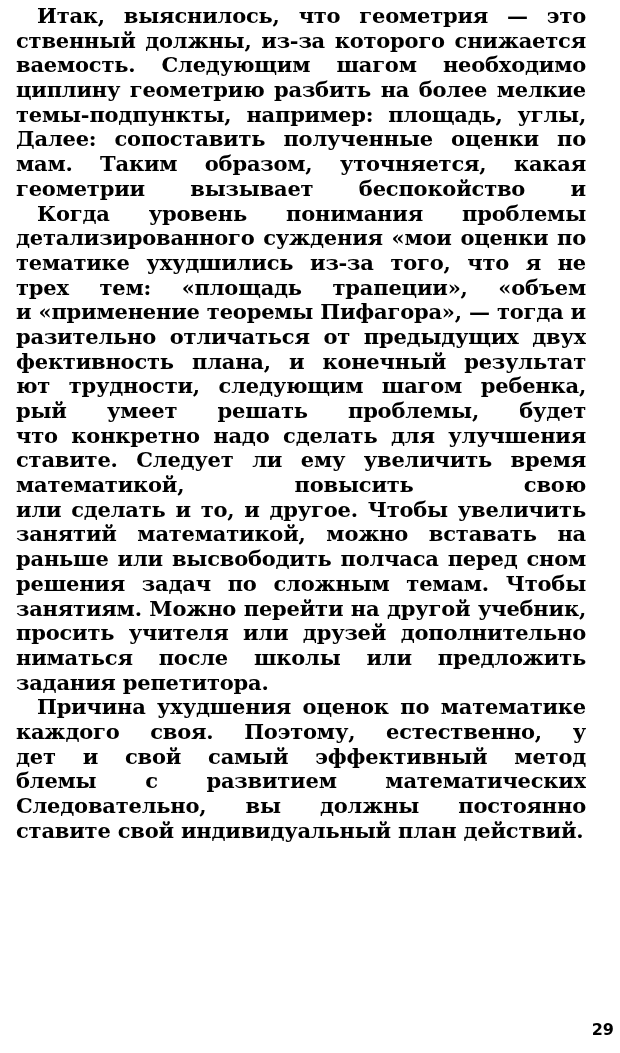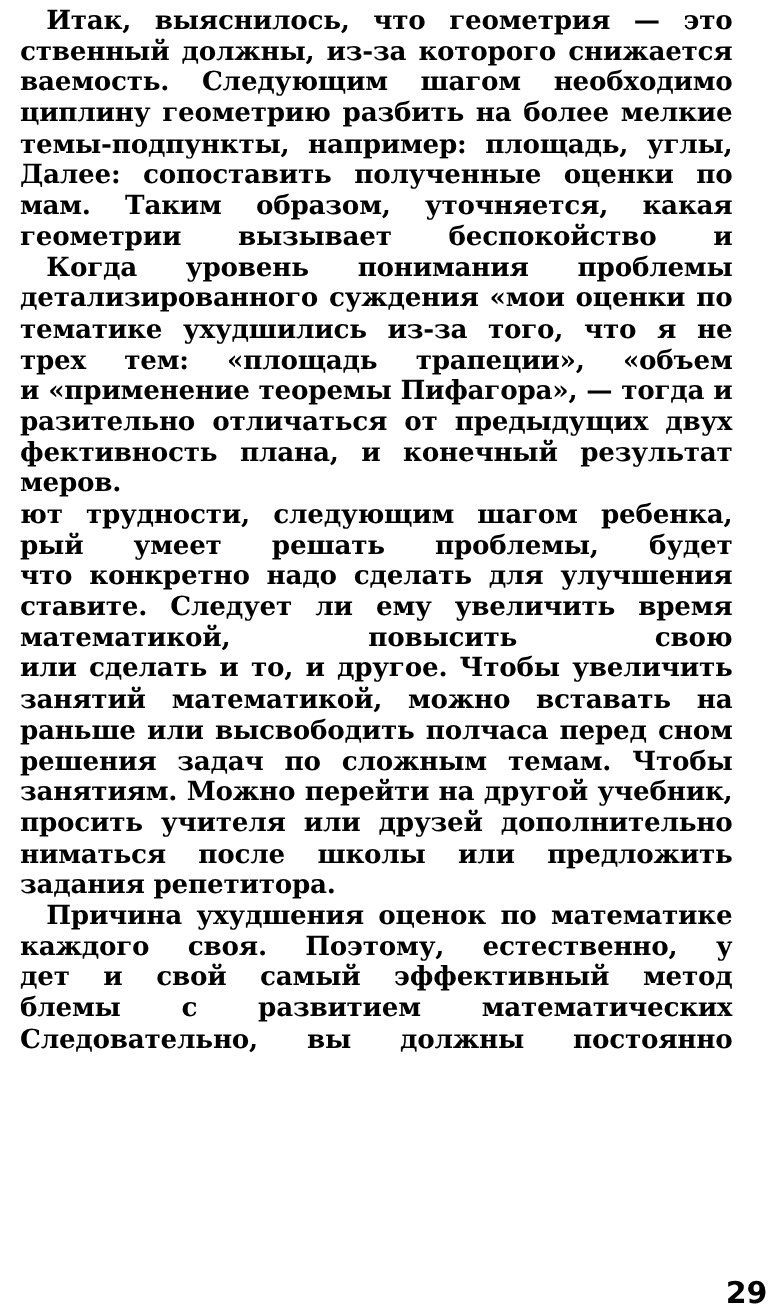--- a/index.html
+++ b/index.html
@@ -45,21 +45,21 @@
     text-indent: 21px;
   }
   .line.last {
     text-align-last: left;
   }
   .page-number {
     position: absolute;
     right: 6px;
     top: 1020px;
     font-family: "DejaVu Sans", "Liberation Sans", sans-serif;
-    font-size: 24px;
+    font-size: 16px;
     font-weight: 700;
     color: #000000;
   }
 </style>
 </head>
 <body>
 
 <div class="page">
   <div class="text-block">
       <div class="paragraph">
@@ -73,21 +73,20 @@
         <div class="line">геометрии вызывает беспокойство и порождает</div>
       </div>
       <div class="paragraph">
         <div class="line first">Когда уровень понимания проблемы изменяет-</div>
         <div class="line">детализированного суждения «мои оценки по ма-</div>
         <div class="line">тематике ухудшились из-за того, что я не понимаю</div>
         <div class="line">трех тем: «площадь трапеции», «объем цилиндра»</div>
         <div class="line">и «применение теоремы Пифагора», — тогда и эф-</div>
         <div class="line">разительно отличаться от предыдущих двух при-</div>
         <div class="line">фективность плана, и конечный результат будут</div>
-        <div class="line last">меров.</div>
       </div>
       <div class="paragraph">
         <div class="line">ют трудности, следующим шагом ребенка, кото-</div>
         <div class="line">рый умеет решать проблемы, будет определить,</div>
         <div class="line">что конкретно надо сделать для улучшения успе-</div>
         <div class="line">ставите. Следует ли ему увеличить время занятий</div>
         <div class="line">математикой, повысить свою производительность</div>
         <div class="line">или сделать и то, и другое. Чтобы увеличить время</div>
         <div class="line">занятий математикой, можно вставать на полчаса</div>
         <div class="line">раньше или высвободить полчаса перед сном для</div>
@@ -96,16 +95,17 @@
         <div class="line">просить учителя или друзей дополнительно поза-</div>
         <div class="line">ниматься после школы или предложить родителям</div>
         <div class="line last">задания репетитора.</div>
       </div>
       <div class="paragraph">
         <div class="line first">Причина ухудшения оценок по математике у</div>
         <div class="line">каждого своя. Поэтому, естественно, у вставать бу-</div>
         <div class="line">дет и свой самый эффективный метод решения про-</div>
         <div class="line">блемы с развитием математических способностей.</div>
         <div class="line">Следовательно, вы должны постоянно задавать себе</div>
+        <div class="line last">ставите свой индивидуальный план действий.</div>
       </div>
     </div>
   <div class="page-number">29</div>
 </div>
 
 </body></html>

